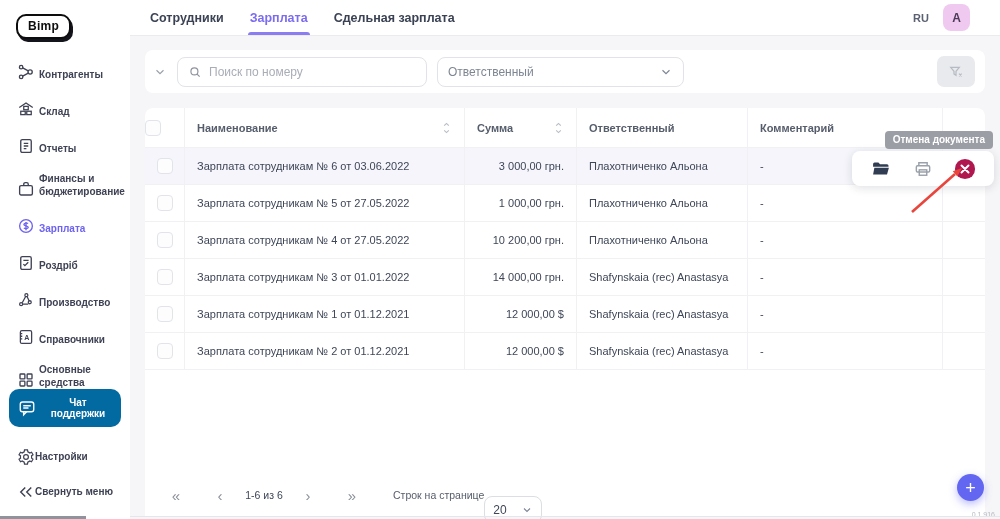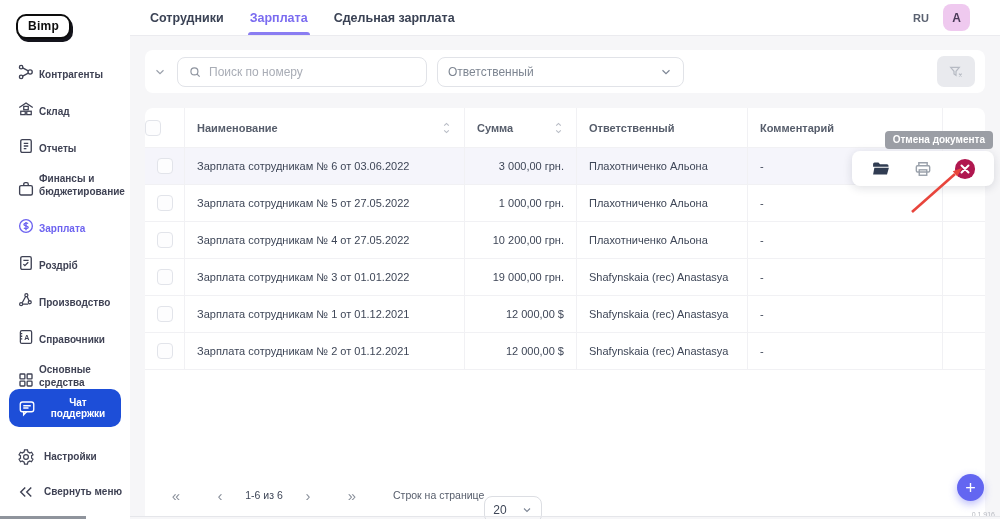--- a/index.html
+++ b/index.html
@@ -14,25 +14,25 @@
           padding:3px 10px 4px; font-weight:bold; font-size:12px; color:#0d0d0d;
           box-shadow:2px 3px 0 #14141c; background:#fff; letter-spacing:.3px; }
   .nav { margin-top:14px; }
   .nav-item { display:flex; align-items:flex-end; gap:4px; padding:9px 6px 9px 16px; cursor:pointer; }
   .nav-item .nicon { width:19px; height:19px; flex:0 0 19px; display:flex; align-items:center; justify-content:center; color:#3f4254; }
   .nav-item .nlabel { font-size:10px; font-weight:700; color:#3f4254; line-height:1.25; }
   .nav-item.active .nicon, .nav-item.active .nlabel { color:#6d63f0; }
   .nicon svg { width:18px; height:18px; display:block; }
 
   .sidebar-bottom { position:absolute; bottom:10px; left:0; right:0; }
-  .chat-btn { display:flex; align-items:center; gap:8px; background:#1d4ed8; color:#fff; border:none;
+  .chat-btn { display:flex; align-items:center; gap:8px; background:#0369a1; color:#fff; border:none;
               border-radius:10px; margin:0 9px 12px; padding:8px 9px; width:112px; cursor:pointer; }
   .chat-btn .nicon { color:#fff; width:18px; height:18px; }
   .chat-btn .nlabel { font-size:10px; font-weight:700; color:#fff; }
-  .side-row { display:flex; align-items:center; gap:9px; padding:8px 6px 8px 16px; cursor:pointer; }
+  .side-row { display:flex; align-items:center; padding:8px 6px 8px 16px; cursor:pointer; }
   .side-row .nicon { color:#3f4254; width:19px; height:19px; display:flex; align-items:center; justify-content:center; }
   .side-row .nlabel { font-size:10px; font-weight:700; color:#3f4254; }
 
   
   .main { position:absolute; left:130px; top:0; width:870px; height:519px; }
 
   .topbar { position:absolute; left:0; top:0; right:0; height:36px; background:#fff; border-bottom:1px solid #ebebef;
             display:flex; align-items:center; }
   .tabs { display:flex; gap:26px; margin-left:20px; height:100%; align-items:flex-end; }
   .tab { position:relative; font-size:12.5px; font-weight:600; color:#3a4254; cursor:pointer; height:100%;
@@ -350,21 +350,21 @@
         <div class="tcell sum-cell">10 200,00 грн.</div>
         <div class="tcell resp-cell">Плахотниченко Альона</div>
         <div class="tcell comment-cell">-</div>
         <div class="tcell"></div>
       </div>
       <div class="trow row">
         <div class="tcell cb-cell">
             <span class="checkbox"></span>
           </div>
         <div class="tcell">Зарплата сотрудникам № 3 от 01.01.2022</div>
-        <div class="tcell sum-cell">19 000,00 грн.</div>
+        <div class="tcell sum-cell">14 000,00 грн.</div>
         <div class="tcell resp-cell">Shafynskaia (rec) Anastasya</div>
         <div class="tcell comment-cell">-</div>
         <div class="tcell"></div>
       </div>
       <div class="trow row">
         <div class="tcell cb-cell">
             <span class="checkbox"></span>
           </div>
         <div class="tcell">Зарплата сотрудникам № 1 от 01.12.2021</div>
         <div class="tcell sum-cell">12 000,00 $</div>

